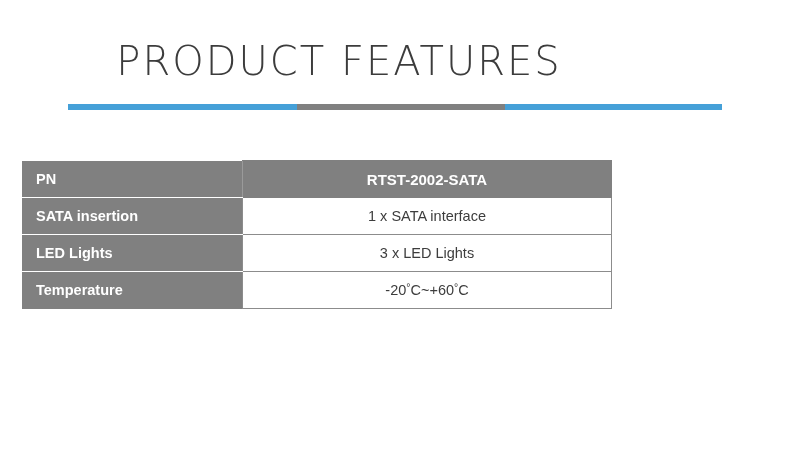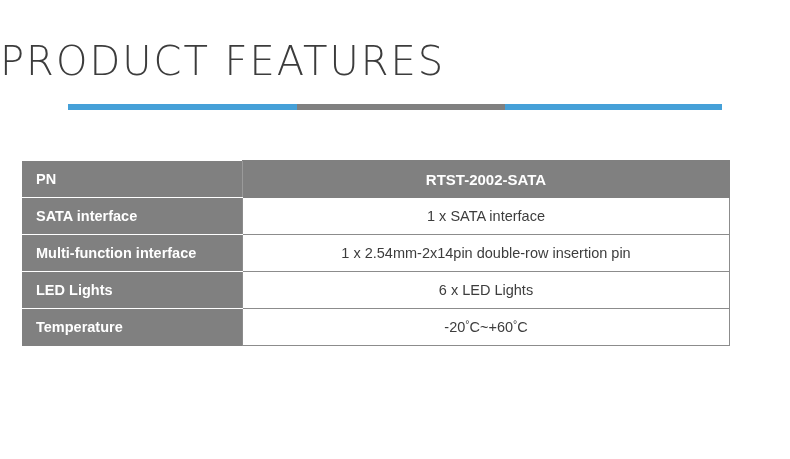--- a/index.html
+++ b/index.html
@@ -14,21 +14,21 @@
     overflow: hidden;
     position: relative;
   }
 
   
   .page-title {
     position: absolute;
     left: 0;
     top: 38px;
     width: 678px;
-    text-align: left;
+    text-align: center;
     font-family: "DejaVu Sans", sans-serif;
     font-size: 40px;
     font-weight: 300;
     letter-spacing: 2.0px;
     color: #3c3c3c;
     line-height: 46px;
     white-space: nowrap;
   }
 
   
@@ -43,21 +43,21 @@
   .divider .seg { height: 100%; }
   .divider .seg-left  { flex: 0 0 229px; }
   .divider .seg-mid   { flex: 0 0 208px; }
   .divider .seg-right { flex: 1 1 auto; }
 
   
   .spec-table {
     position: absolute;
     left: 22px;
     top: 160px;
-    width: 708px;
+    width: 590px;
     border-collapse: collapse;
     table-layout: fixed;
   }
   .spec-table tr { height: 37px; }
 
   .spec-table th.label,
   .spec-table td.label {
     width: 206px;
     background: #808080;
     color: #ffffff;
@@ -113,29 +113,25 @@
   <div class="seg seg-right" style="background: rgb(69, 160, 216);"></div>
 </div>
 
 <table class="spec-table">
   <tbody>
       <tr class="row-head">
         <td class="label">PN</td>
         <td class="value">RTST-2002-SATA</td>
       </tr>
       <tr>
-        <td class="label">SATA interface</td>
+        <td class="label">SATA insertion</td>
         <td class="value">1 x SATA interface</td>
       </tr>
       <tr>
-        <td class="label">Multi-function interface</td>
-        <td class="value">1 x 2.54mm-2x14pin double-row insertion pin</td>
-      </tr>
-      <tr>
         <td class="label">LED Lights</td>
-        <td class="value">6 x LED Lights</td>
+        <td class="value">3 x LED Lights</td>
       </tr>
       <tr>
         <td class="label">Temperature</td>
         <td class="value">-20<span class="deg">°</span>C~+60<span class="deg">°</span>C</td>
       </tr>
     </tbody>
 </table>
 
 </body></html>

